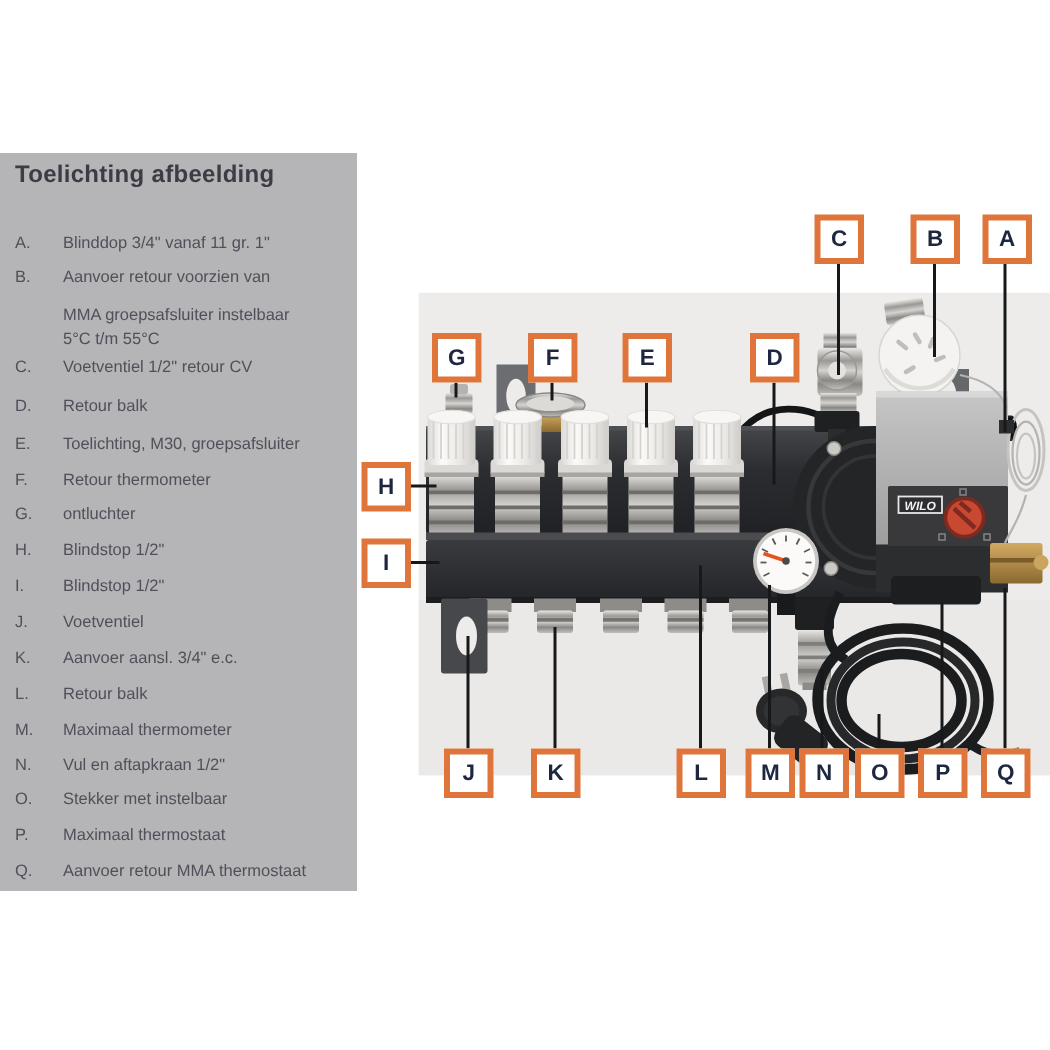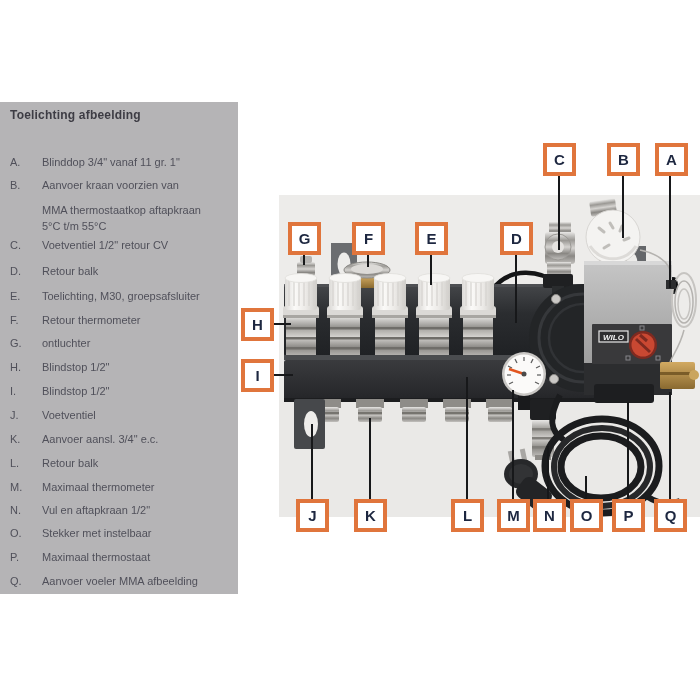--- a/index.html
+++ b/index.html
@@ -1,20 +1,20 @@
 <!DOCTYPE html>
 <html><head>
 <meta charset="utf-8">
 <style>
   html,body { margin:0; padding:0; background:#ffffff; }
   body { width:700px; height:700px; font-family:"Liberation Sans",sans-serif; }
   #stage { position:relative; width:700px; height:700px; background:#ffffff; overflow:hidden; }
 
   .legend-panel { position:absolute; left:0; top:102px; width:238px; height:492px; background:#b5b4b6; }
-  .legend-title { position:absolute; left:10px; top:6px; font-size:12px; font-weight:bold; color:#3d3c44; letter-spacing:.2px; }
+  .legend-title { position:absolute; left:10px; top:6px; font-size:16px; font-weight:bold; color:#3d3c44; letter-spacing:.2px; }
   .legend-row   { position:absolute; left:0; width:238px; height:16px; }
   .legend-letter{ position:absolute; left:10px; top:0; font-size:11px; color:#50505a; }
   .legend-text  { position:absolute; left:42px; top:0; font-size:11px; color:#50505a; white-space:nowrap; }
 
   .photo-svg { position:absolute; left:279px; top:195px; width:421px; height:322px; z-index:1; }
 
   .callout-layer { position:absolute; left:0; top:0; width:700px; height:700px; z-index:5; }
   .callout { position:absolute; left:0; top:0; }
   .leader { position:absolute; background:#17181a; }
   .callout-box { position:absolute; width:33px; height:33px; box-sizing:border-box;
@@ -30,25 +30,25 @@
   <div class="legend-panel">
     <div class="legend-title">Toelichting afbeelding</div>
     <div>
 
     <div class="legend-row" style="top: 54px;">
           <span class="legend-letter">A.</span>
           <span class="legend-text">Blinddop 3/4" vanaf 11 gr. 1"</span>
         </div>
         <div class="legend-row" style="top: 77px;">
           <span class="legend-letter">B.</span>
-          <span class="legend-text">Aanvoer kraan voorzien van</span>
+          <span class="legend-text">Aanvoer retour voorzien van</span>
         </div>
         <div class="legend-row" style="top: 102px;">
           <span class="legend-letter"></span>
-          <span class="legend-text">MMA thermostaatkop aftapkraan</span>
+          <span class="legend-text">MMA groepsafsluiter instelbaar</span>
         </div>
         <div class="legend-row" style="top: 118px;">
           <span class="legend-letter"></span>
           <span class="legend-text">5°C  t/m 55°C</span>
         </div>
         <div class="legend-row" style="top: 137px;">
           <span class="legend-letter">C.</span>
           <span class="legend-text">Voetventiel 1/2" retour CV</span>
         </div>
         <div class="legend-row" style="top: 163px;">
@@ -98,21 +98,21 @@
         <div class="legend-row" style="top: 425px;">
           <span class="legend-letter">O.</span>
           <span class="legend-text">Stekker met instelbaar</span>
         </div>
         <div class="legend-row" style="top: 449px;">
           <span class="legend-letter">P.</span>
           <span class="legend-text">Maximaal thermostaat</span>
         </div>
         <div class="legend-row" style="top: 473px;">
           <span class="legend-letter">Q.</span>
-          <span class="legend-text">Aanvoer voeler MMA afbeelding</span>
+          <span class="legend-text">Aanvoer retour MMA thermostaat</span>
         </div>
       </div>
   </div>
 
   <svg class="photo-svg" viewBox="279 195 421 322" xmlns="http://www.w3.org/2000/svg">
     <defs>
       <linearGradient id="gBeam" x1="0" y1="0" x2="0" y2="1">
         <stop offset="0" stop-color="#45474a"></stop>
           <stop offset="0.4" stop-color="#2b2d30"></stop>
           <stop offset="1" stop-color="#1f2124"></stop>

